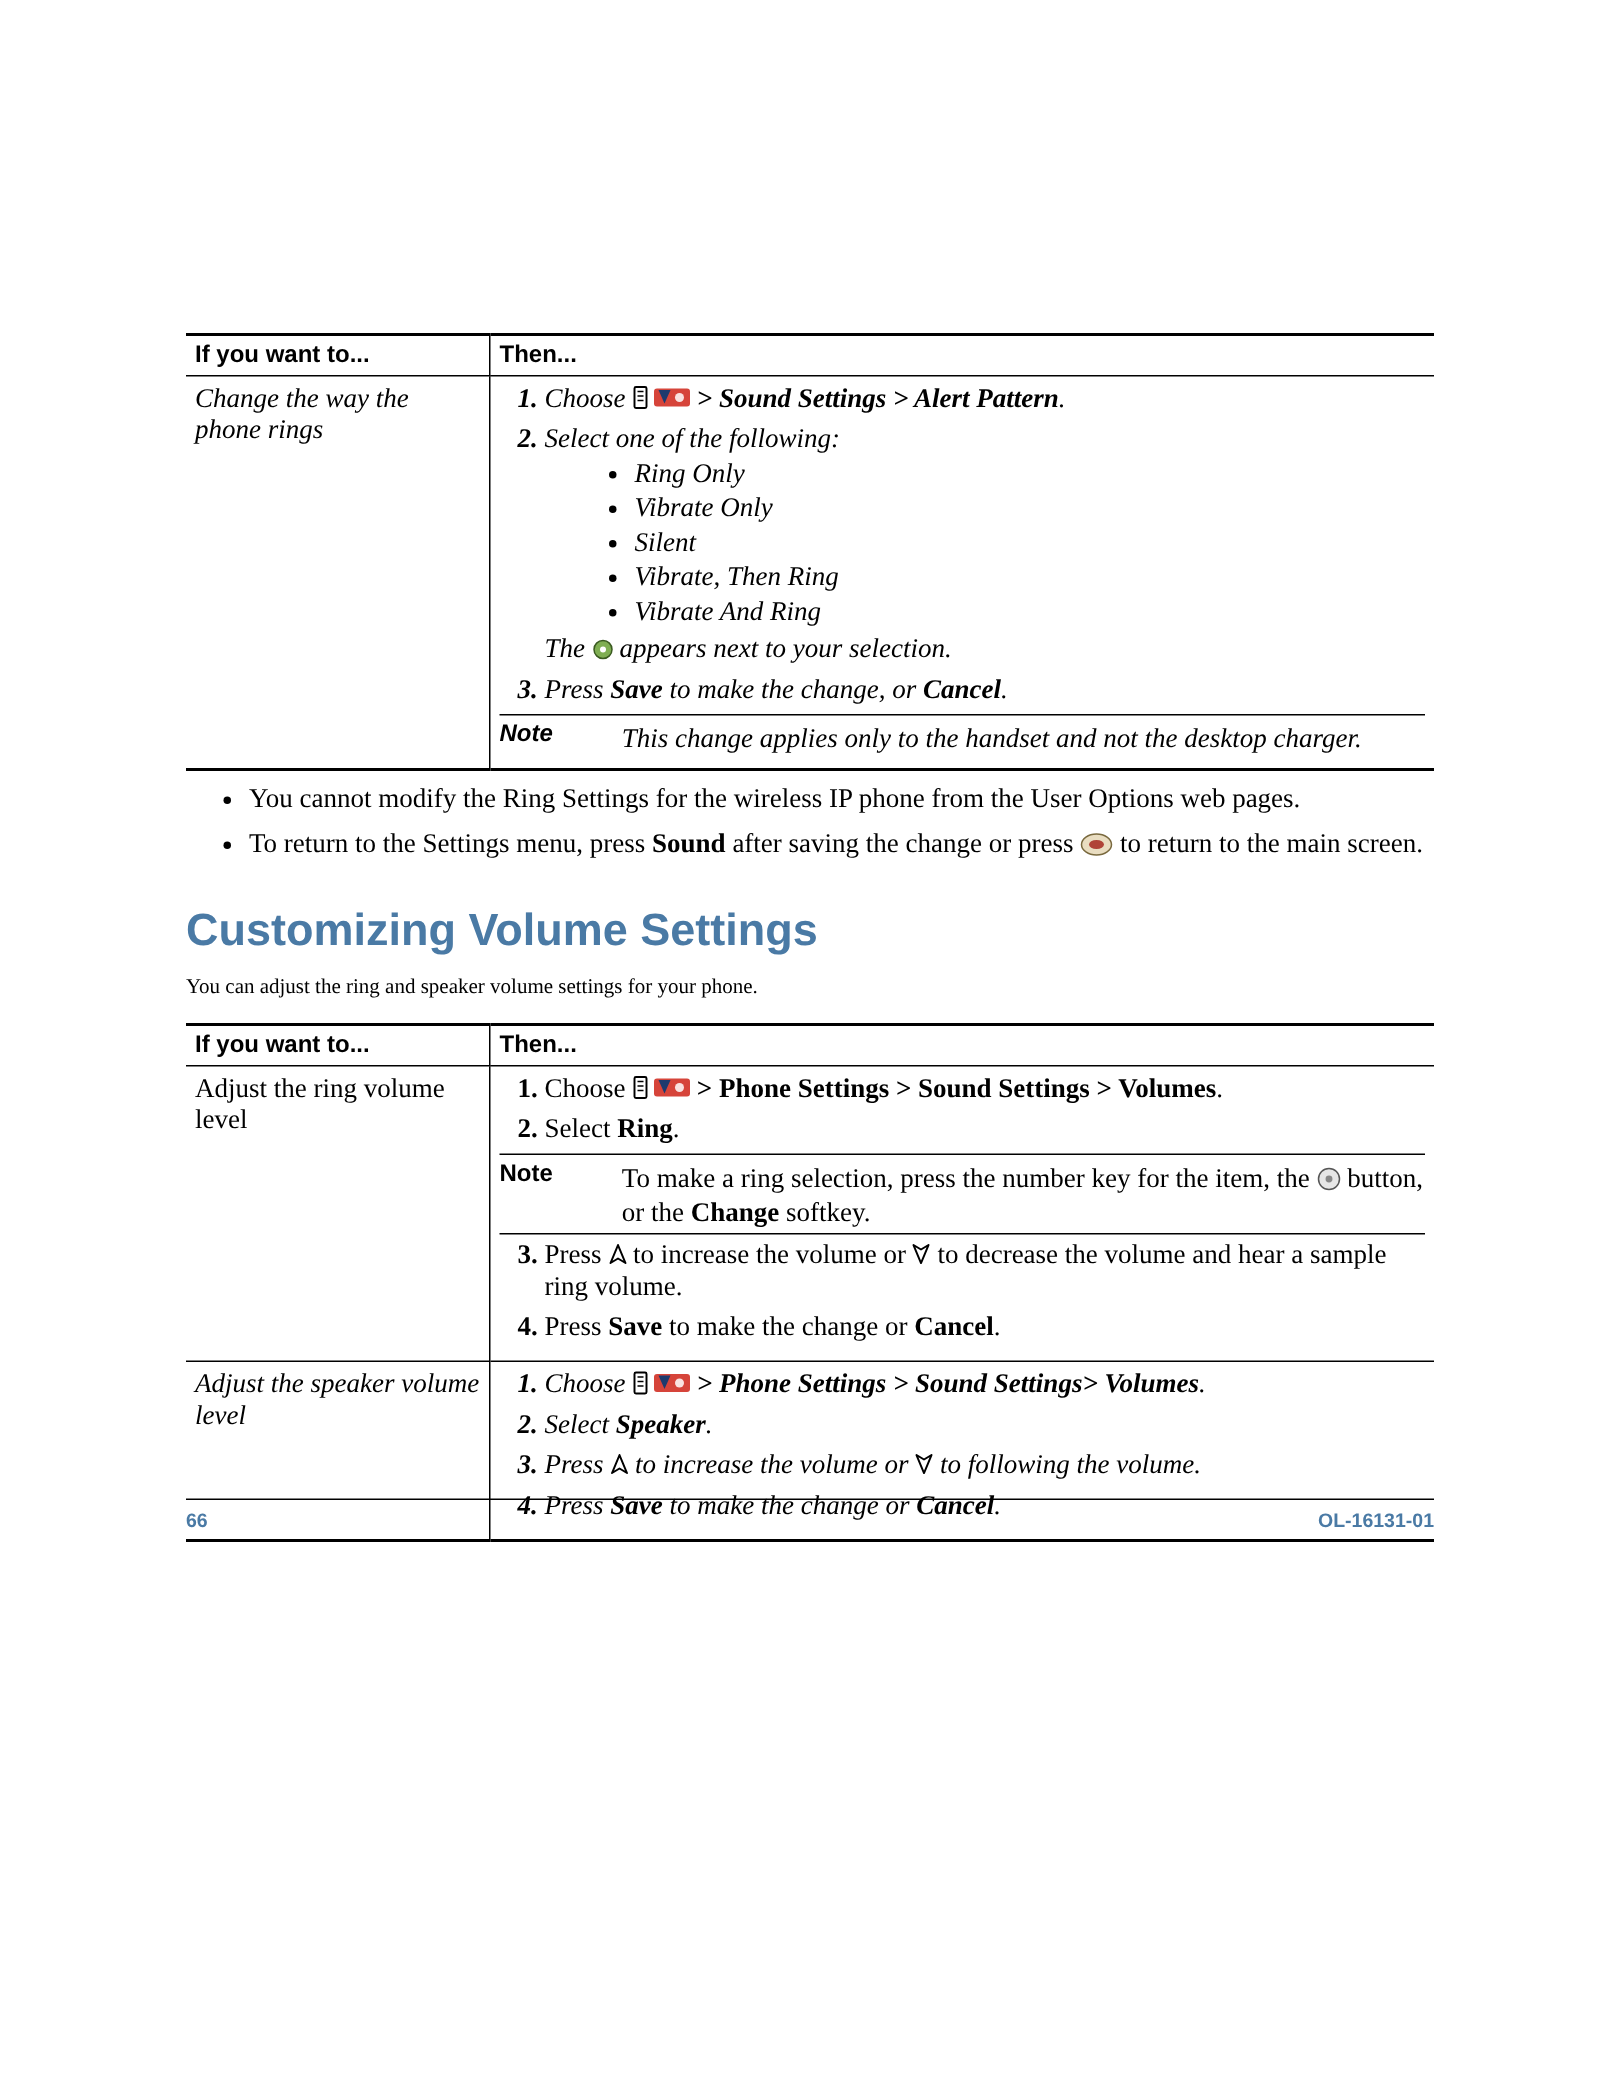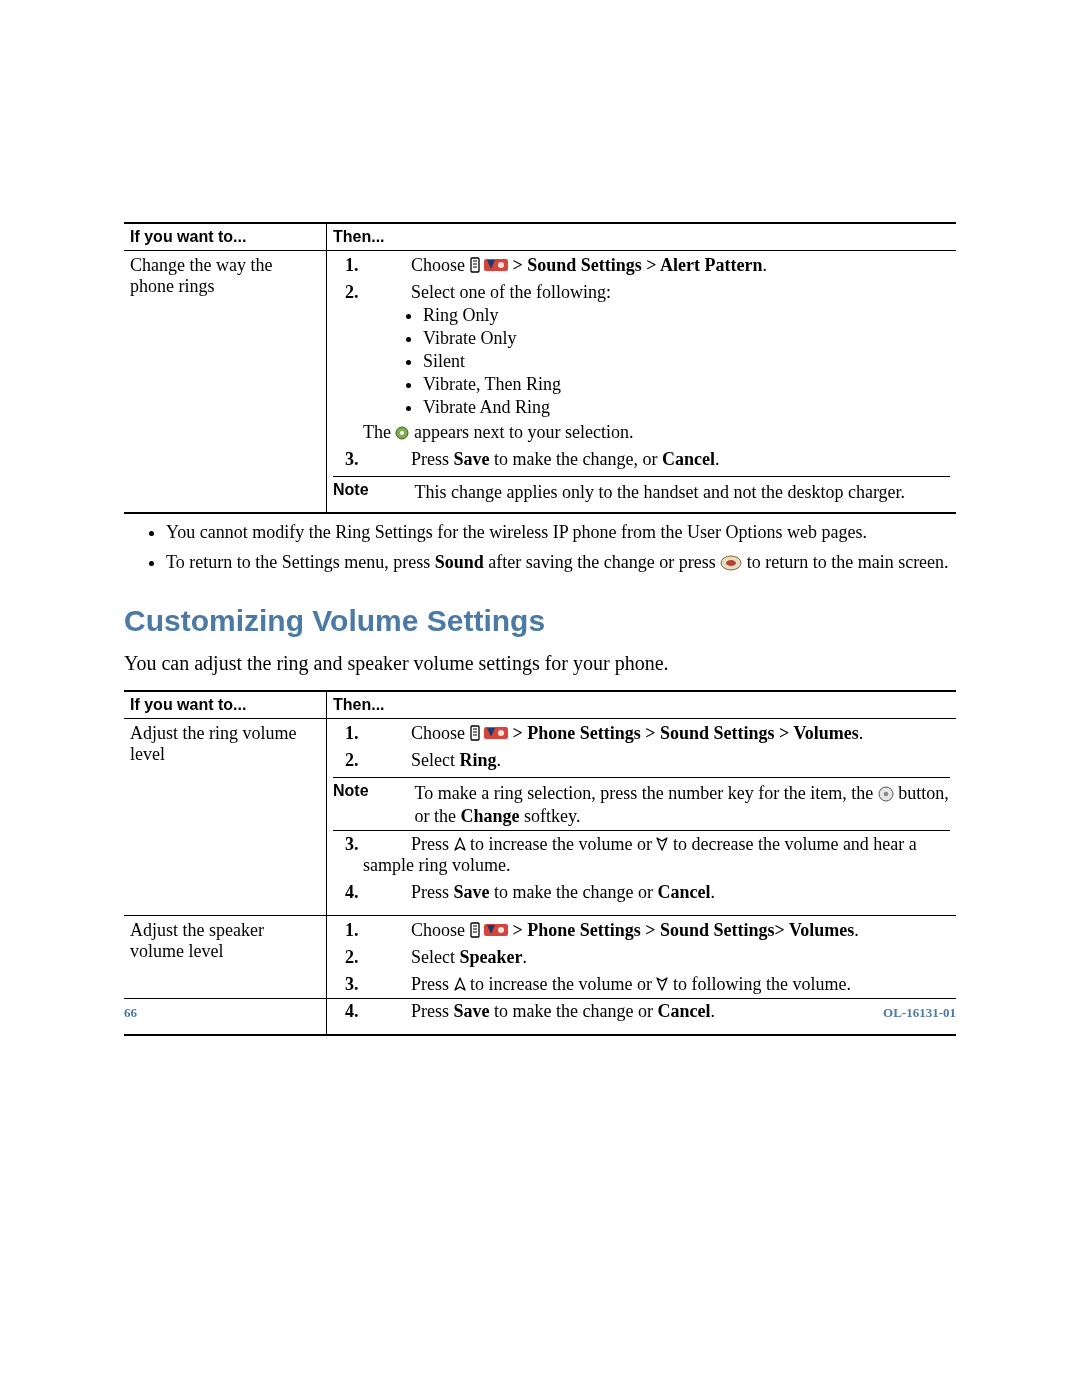--- a/index.html
+++ b/index.html
@@ -17,21 +17,21 @@
     position: relative;
   }
   .section-heading {
     font-family: Arial, Helvetica, sans-serif;
     font-weight: bold;
     color: #4a7aa5;
     font-size: 30px;
     margin: 0 0 12px 0;
   }
   .body-text {
-    font-size: 20px;
+    font-size: 14px;
     margin: 0 0 14px 0;
     line-height: 1.3;
   }
   .tips-heading {
     font-family: Arial, Helvetica, sans-serif;
     font-weight: bold;
     font-size: 17px;
     margin: 20px 0 8px 2px;
   }
   ul.tips {
@@ -75,37 +75,37 @@
     padding: 4px 6px;
     border-top: 2px solid #000;
     border-bottom: 1px solid #000;
   }
   table.instruct td {
     vertical-align: top;
     padding: 4px 6px 6px 6px;
   }
   table.instruct > tbody > tr:last-child > td {
     border-bottom: 2px solid #000;
+    font-style: italic;
   }
   table.instruct > tbody > tr > td {
     border-top: 1px solid #000;
   }
   .col-left { width: 190px; }
   ol.steps {
     margin: 0;
     padding-left: 30px;
     font-weight: bold;
   }
   ol.steps > li {
     margin-bottom: 6px;
     font-weight: bold;
   }
   ol.steps > li > span.step-body {
     font-weight: normal;
-    margin-left: 48px;
   }
   ul.bullets {
     margin: 2px 0 4px 0;
     padding-left: 60px;
     list-style: disc;
   }
   ul.bullets li {
     margin: 2px 0;
     font-weight: normal;
   }
@@ -164,21 +164,21 @@
     width: 12px; height: 16px;
     vertical-align: -2px;
   }
   .footer {
     position: absolute;
     left: 124px;
     right: 124px;
     bottom: 120px;
     border-top: 1px solid #000;
     padding-top: 6px;
-    font-family: Liberation Serif, serif;
+    font-family: Liberation Sans, sans-serif;
     font-weight: bold;
     font-size: 13px;
     color: #4a7aa5;
     display: flex;
     justify-content: space-between;
   }
   b { font-weight: bold; }
 </style>
 </head>
 <body>

